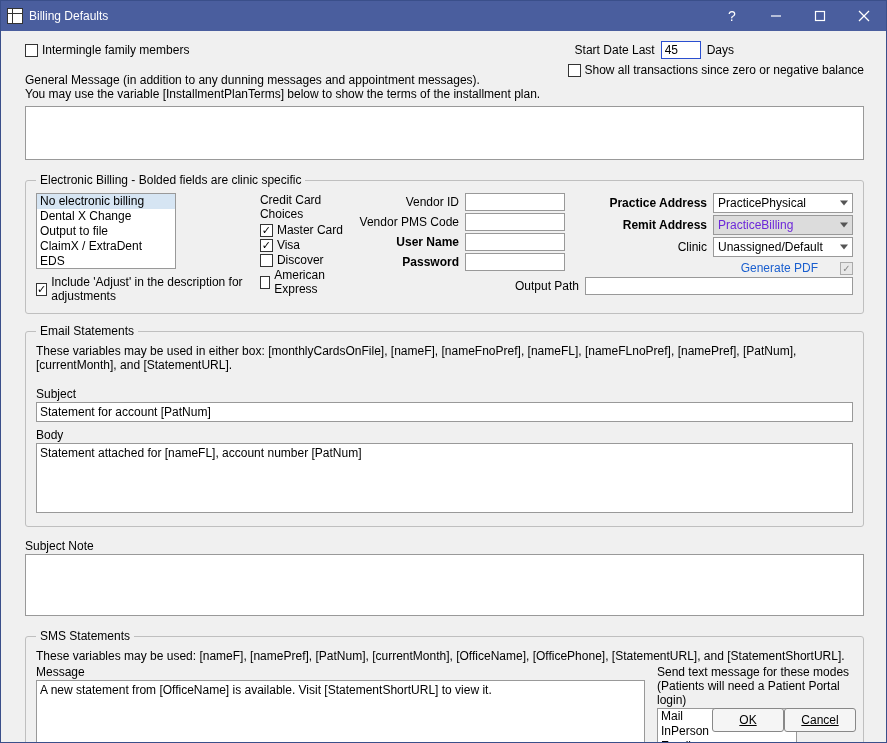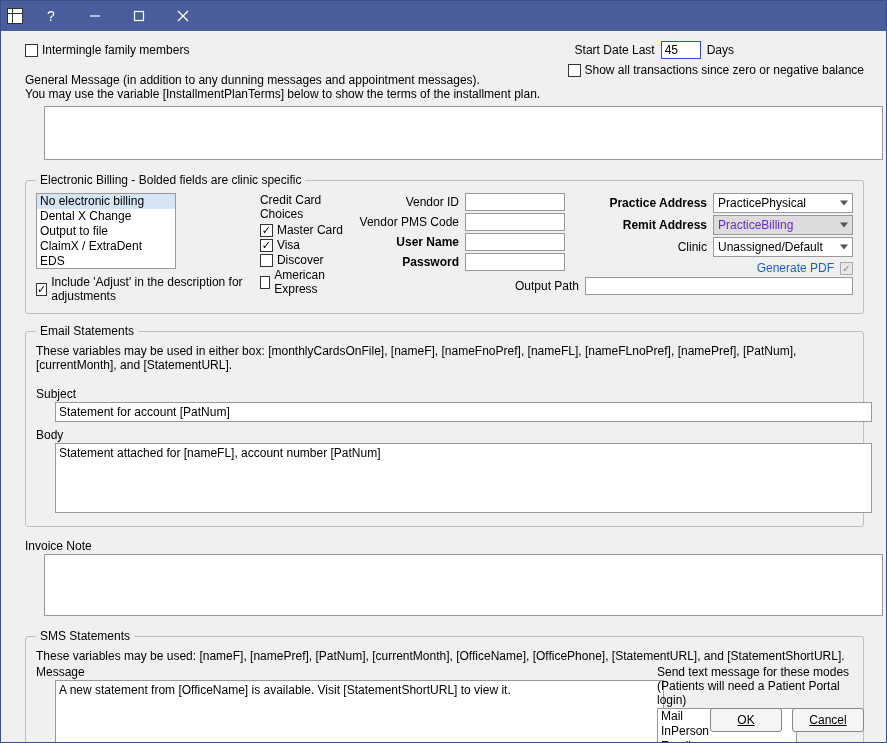--- a/index.html
+++ b/index.html
@@ -69,21 +69,21 @@
   .spacer { flex:1; }
   .sd-input {
     width:40px; height:18px; border:1px solid #2a4fd0; background:#fff;
     padding:1px 3px; font-size:12px; color:#000;
   }
   .row2 { display:flex; align-items:center; margin-top:2px; margin-bottom:3px;}
   .gm-header { margin-top:12px; }
   .textarea, .textinput {
     width:100%; background:#fff; border:1px solid #999;
     font-family:inherit; font-size:12px; padding:2px 3px;
-    resize:none; color:#000;margin-left:19px;
+    resize:none; color:#000;
   }
   .general-msg-box { height:54px; margin-top:2px; }
 
   fieldset.group {
     border:1px solid #bfbfbf;
     border-radius:3px;
     margin: 10px 0 0 0;
     padding: 6px 10px 10px 10px;
     position:relative;
   }
@@ -116,58 +116,59 @@
   .combo {
     width:140px; height:20px; border:1px solid #999; background:#fff;
     display:flex; align-items:center; padding:0 16px 0 4px; position:relative;
     font-size:12px;
   }
   .combo.disabled { background:#dcdcdc; color:#6d28d9; }
   .combo .caret {
     position:absolute; right:4px; top:50%; transform:translateY(-50%);
     width:0;height:0;border-left:4px solid transparent;border-right:4px solid transparent;border-top:5px solid #555;
   }
-  .gpdf-row { display:flex; align-items:center; gap:6px; justify-content:flex-end; margin-top:2px;}
+  .gpdf-row { display:flex; align-items:center; gap:22px; justify-content:flex-end; margin-top:2px;}
   .gpdf-row .link { color:#1a5fcf; cursor:default; }
   .gpdf-row .box.disabled { background:#e8e8e8; border-color:#aaa; color:#888;}
 
   .email-subject { height:20px; margin-top:1px;}
   .email-body { height:70px; margin-top:1px; }
   .invoice-box { height:62px; margin-top:1px; }
 
   .sms-flex { display:flex; gap:12px; align-items:flex-start; margin-top:2px;}
   .sms-left { flex:1; }
   .sms-msg { height:70px; margin-top:1px; }
   .sms-right { width:196px; }
   .sms-listbox {
     border:1px solid #999; background:#fff; height:64px; width:140px;
     margin-top:1px; overflow:hidden;
   }
   .sms-listbox .opt { padding:0 3px; height:15px; line-height:15px; }
 
   .btn-row {
-    position:absolute; right:22px; bottom:10px; display:flex; gap:10px;
+    position:absolute; right:30px; bottom:10px; display:flex; 
   }
   .btn {
     min-width:72px; height:24px; border:1px solid #888; border-radius:3px;
     background:#f5f5f5; text-align:center; line-height:22px;
     text-decoration:underline; text-decoration-color:transparent;
     padding:0 10px; cursor:pointer; font-size:12px;
   }
   .btn .ul { text-decoration:underline; }
   .include-adjust { margin-top:6px; }
   .ebill-right-wrap { display:flex; flex-direction:column; align-items:flex-end; flex:1;}
   .ebill-fr-block { display:flex; gap:10px; }
 </style>
 </head>
 <body>
 
 <div class="window">
   <div class="titlebar">
     <div class="appicon"></div>
+    <div class="title">Billing Defaults</div>
     <div class="winbtns">
       <div class="winbtn help">?</div>
       <div class="winbtn">
         <svg viewBox="0 0 12 12">
             <line x1="1" y1="6" x2="11" y2="6"></line>
           </svg>
       </div>
       <div class="winbtn">
         <svg viewBox="0 0 12 12">
             <rect x="1.5" y="1.5" width="9" height="9"></rect>
@@ -306,21 +307,21 @@
       <legend>Email Statements</legend>
       <div>These variables may be used in either box: [monthlyCardsOnFile], [nameF], [nameFnoPref], [nameFL], [nameFLnoPref], [namePref], [PatNum], [currentMonth], and [StatementURL].</div>
       <div style="margin-top:15px;">Subject</div>
       <input class="textinput email-subject" value="Statement for account [PatNum]" style="">
       <div style="margin-top:6px;">Body</div>
       <textarea class="textarea email-body" style="">Statement attached for [nameFL], account number [PatNum]</textarea>
     </fieldset>
 
     
     <div style="margin-top:12px;">
-      <div>Invoice Note</div>
+      <div>Subject Note</div>
       <textarea class="textarea invoice-box" style=""></textarea>
     </div>
 
     
     <fieldset class="group">
       <legend>SMS Statements</legend>
       <div>These variables may be used: [nameF], [namePref], [PatNum], [currentMonth], [OfficeName], [OfficePhone], [StatementURL], and [StatementShortURL].</div>
       <div class="sms-flex">
         <div class="sms-left">
           <div>Message</div>

